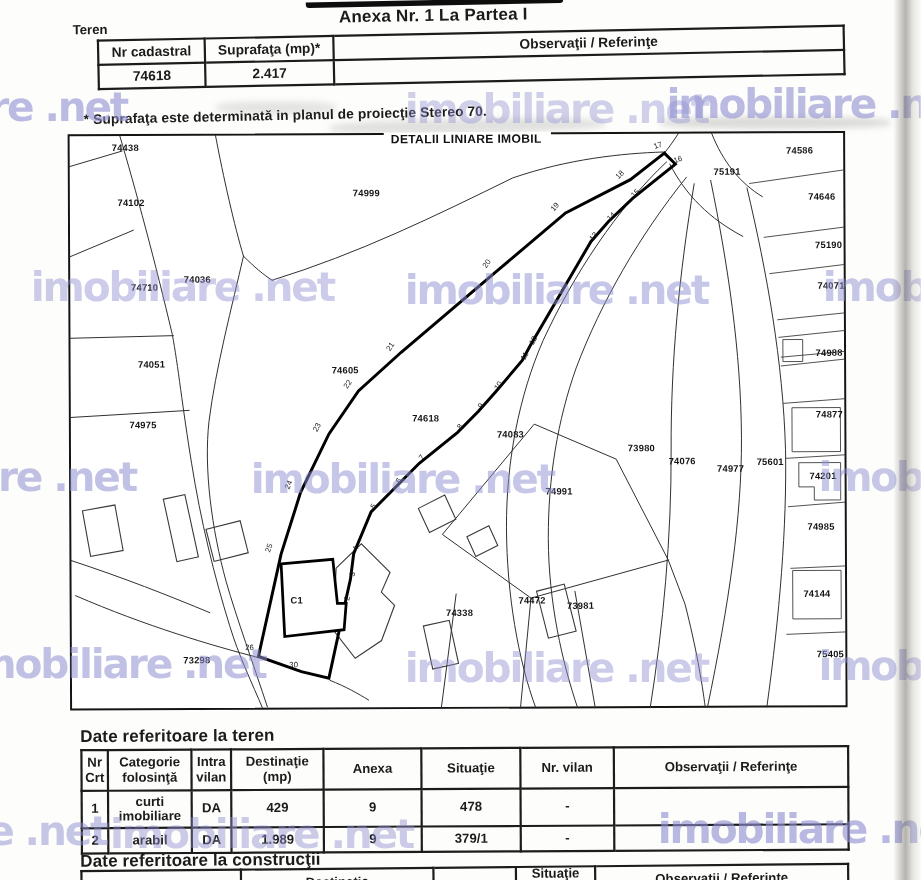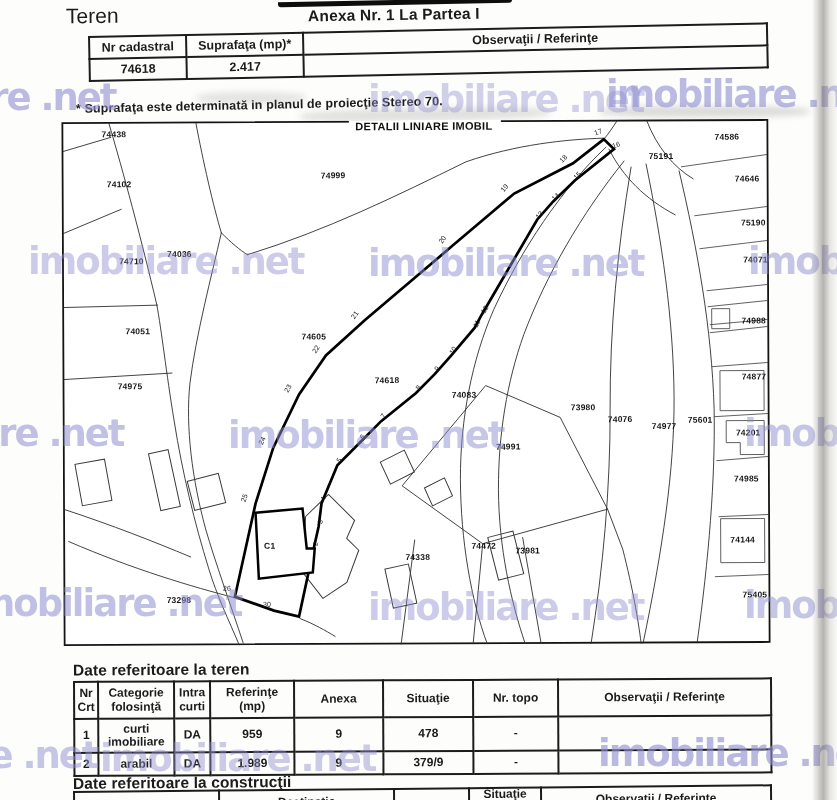--- a/index.html
+++ b/index.html
@@ -14,21 +14,21 @@
   #edge-band{
     left:812px;top:0;width:25px;height:800px;z-index:9;
     background:linear-gradient(90deg, rgba(150,145,138,0) 0%, rgba(110,106,100,0.50) 45%, rgba(190,186,180,0.35) 72%, rgba(230,228,222,0.18) 100%);
   }
   .smudge{filter:blur(3px);border-radius:40%;z-index:1;}
   #top-line-remnant{
     left:278px;top:0;width:234px;height:5px;background:#0d0d0d;
     transform:rotate(-1.1deg);border-radius:0 0 3px 3px;z-index:2;
   }
   
-  #teren-title{left:66px;top:4px;font-size:21px;font-weight:400;transform:rotate(-0.6deg);}
+  #teren-title{left:66px;top:20px;font-size:12px;font-weight:700;transform:rotate(-0.6deg);}
   #annex-title{left:308px;top:6px;font-size:15.5px;font-weight:700;transform:rotate(-0.9deg);letter-spacing:0.2px;}
   #footnote{left:76px;top:98px;font-size:12.5px;font-weight:700;transform:rotate(-1.2deg);letter-spacing:0.1px;}
   .section-heading{font-size:15.5px;font-weight:700;letter-spacing:0.1px;}
   
   table{border-collapse:collapse;table-layout:fixed;}
   td{border:2px solid #1c1c1c;text-align:center;vertical-align:middle;
      font-size:12px;font-weight:700;padding:0 2px;line-height:1.12;overflow:hidden;}
   #cad-table{left:88px;top:36px;transform:rotate(-1.15deg);transform-origin:left top;}
   #cad-table td{height:20px;font-size:12.5px;}
   #teren-table{left:73px;top:681px;transform:rotate(-0.3deg);transform-origin:left top;}
@@ -226,44 +226,44 @@
       <col style="width:84px">
     <col style="width:89px">
       <col style="width:90px">
       <col style="width:85px">
       <col style="width:213px">
   </colgroup>
   <tbody>
       <tr style="height:37px">
     <td>Nr Crt</td>
     <td>Categorie folosinţă</td>
-    <td>Intra curti</td>
-    <td>Referinţe (mp)</td>
+    <td>Intra vilan</td>
+    <td>Destinaţie (mp)</td>
     <td>Anexa</td>
     <td>Situaţie</td>
-    <td>Nr. topo</td>
+    <td>Nr. vilan</td>
     <td>Observaţii / Referinţe</td>
   </tr>
   <tr style="height:34px">
     <td>1</td>
     <td>curti imobiliare</td>
     <td>DA</td>
-    <td>959</td>
+    <td>429</td>
     <td>9</td>
     <td>478</td>
     <td>-</td>
     <td></td>
   </tr>
   <tr style="height:23px">
     <td>2</td>
     <td>arabil</td>
     <td>DA</td>
     <td>1.989</td>
     <td>9</td>
-    <td>379/9</td>
+    <td>379/1</td>
     <td>-</td>
     <td></td>
   </tr>
 </tbody>
   </table>
 
 <div class="abs section-heading" style="left:73px;top:774px;transform:rotate(-0.5deg);">Date referitoare la construcţii</div>
 
 <table class="abs" id="constr-table">
   <colgroup>

